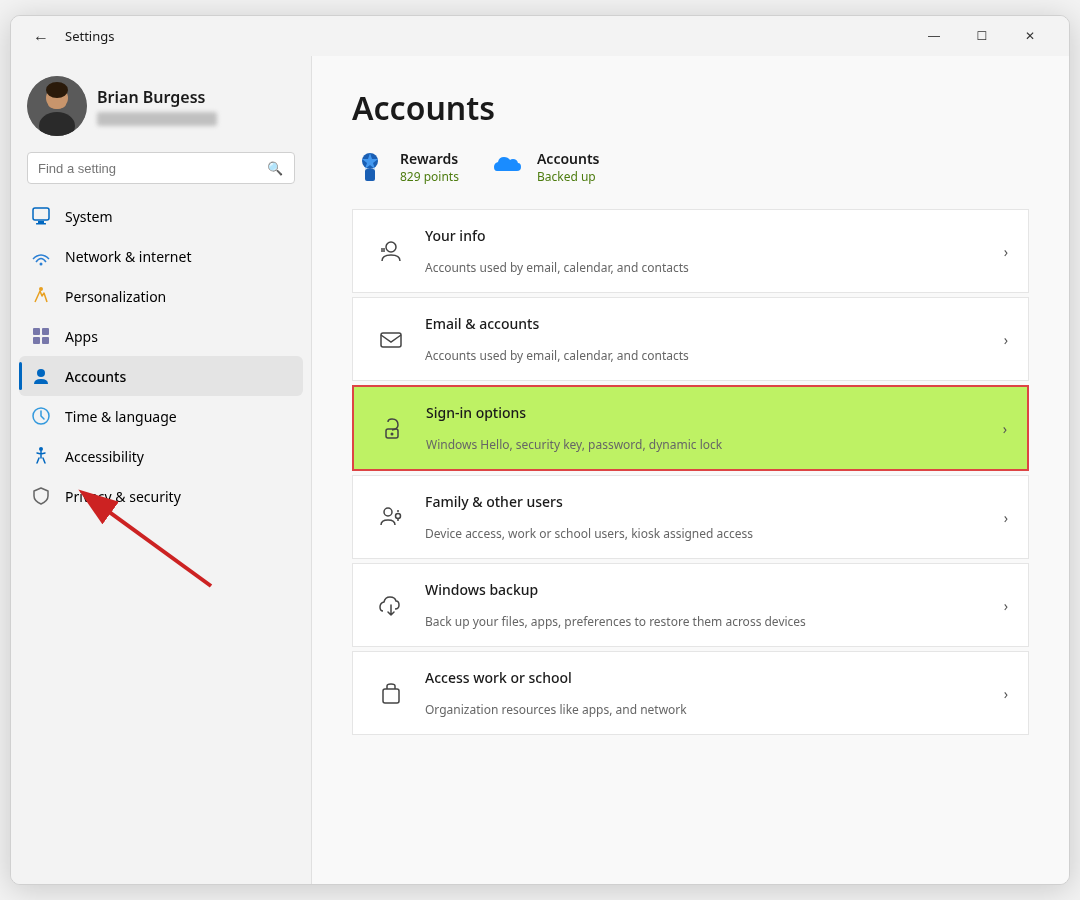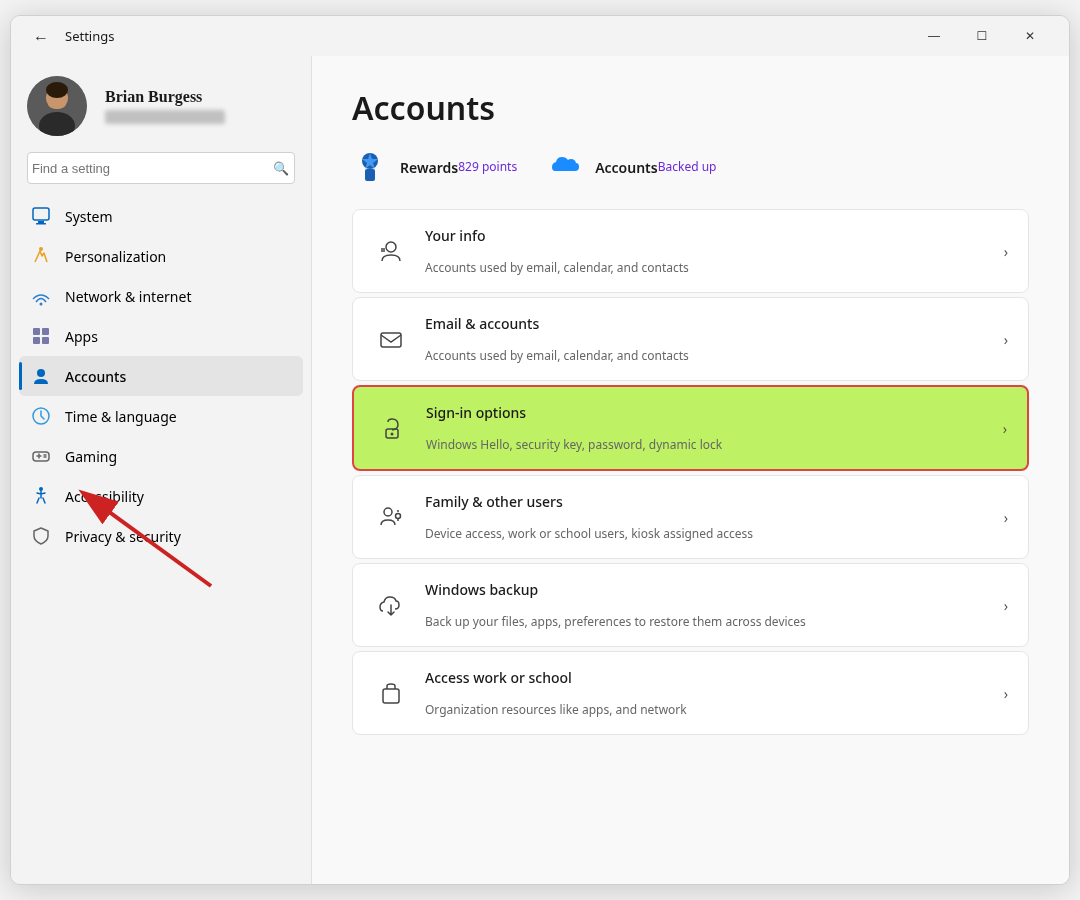--- a/index.html
+++ b/index.html
@@ -83,22 +83,21 @@
       padding: 8px 8px;
       display: flex;
       flex-direction: column;
       overflow-y: auto;
       flex-shrink: 0;
     }
     .user-profile {
       display: flex;
       align-items: center;
       padding: 12px 8px 16px 8px;
-      gap: 18px;
-      font-family: Liberation Serif, serif;
+      gap: 10px;
     }
     .avatar {
       width: 60px;
       height: 60px;
       border-radius: 50%;
       background: #8a8a8a;
       overflow: hidden;
       flex-shrink: 0;
       display: flex;
       align-items: center;
@@ -121,21 +120,21 @@
       margin-top: 4px;
       filter: blur(2px);
     }
     .search-box {
       margin: 0 8px 12px 8px;
       display: flex;
       align-items: center;
       background: white;
       border: 1px solid #d0d0d0;
       border-radius: 4px;
-      padding: 6px 4px;
+      padding: 6px 10px;
       gap: 8px;
     }
     .search-input {
       border: none;
       outline: none;
       background: transparent;
       font-size: 13px;
       color: #555;
       flex: 1;
     }
@@ -199,34 +198,34 @@
       align-items: center;
       gap: 12px;
     }
     .promo-icon {
       width: 36px;
       height: 36px;
       display: flex;
       align-items: center;
       justify-content: center;
     }
-    .promo-text { display: flex; flex-direction: row; }
+    .promo-text { display: flex; flex-direction: column; }
     .promo-label { font-size: 14px; font-weight: 600; color: #1a1a1a; }
-    .promo-sub { font-size: 12px; color: #6d28d9; }
+    .promo-sub { font-size: 12px; color: #4d7c0f; }
     
     .settings-list {
       display: flex;
       flex-direction: column;
       gap: 4px;
     }
     .settings-item {
       display: flex;
       align-items: center;
       background: white;
-      border-radius: 8px;
+      border-radius: 0;
       padding: 16px 20px;
       cursor: pointer;
       border: 1px solid #e5e5e5;
       position: relative;
     }
     .settings-item.highlighted {
       border: 2px solid #d44;
       background: #bef264;
     }
     .settings-icon {
@@ -302,35 +301,35 @@
                 <rect x="2" y="2" width="16" height="12" rx="2" fill="none" stroke="#0067c0" stroke-width="1.5"></rect>
                 <rect x="7" y="15" width="6" height="2" fill="#0067c0"></rect>
                 <rect x="5" y="17" width="10" height="1.5" rx="0.5" fill="#0067c0"></rect>
               </svg>
             </span>
     <span>System</span>
   </div>
           <div class="nav-item">
     <span class="nav-icon">
               <svg width="20" height="20" viewBox="0 0 20 20">
-                <path d="M4 16 L9 5 L11 10 L13 7 L16 16" fill="none" stroke="#e8a020" stroke-width="1.5" stroke-linejoin="round"></path>
-                <circle cx="10" cy="3" r="2" fill="#e8a020"></circle>
-              </svg>
-            </span>
-    <span>Personalization</span>
-  </div>
-          <div class="nav-item">
-    <span class="nav-icon">
-              <svg width="20" height="20" viewBox="0 0 20 20">
                 <path d="M2 13 Q10 5 18 13" fill="none" stroke="#2a7fd4" stroke-width="1.5"></path>
                 <path d="M5 16 Q10 9 15 16" fill="none" stroke="#2a7fd4" stroke-width="1.5"></path>
                 <circle cx="10" cy="18" r="1.5" fill="#2a7fd4"></circle>
               </svg>
             </span>
     <span>Network &amp; internet</span>
+  </div>
+          <div class="nav-item">
+    <span class="nav-icon">
+              <svg width="20" height="20" viewBox="0 0 20 20">
+                <path d="M4 16 L9 5 L11 10 L13 7 L16 16" fill="none" stroke="#e8a020" stroke-width="1.5" stroke-linejoin="round"></path>
+                <circle cx="10" cy="3" r="2" fill="#e8a020"></circle>
+              </svg>
+            </span>
+    <span>Personalization</span>
   </div>
           <div class="nav-item">
     <span class="nav-icon">
               <svg width="20" height="20" viewBox="0 0 20 20">
                 <rect x="2" y="2" width="7" height="7" rx="1" fill="#7777aa"></rect>
                 <rect x="11" y="2" width="7" height="7" rx="1" fill="#7777aa"></rect>
                 <rect x="2" y="11" width="7" height="7" rx="1" fill="#7777aa"></rect>
                 <rect x="11" y="11" width="7" height="7" rx="1" fill="#7777aa"></rect>
               </svg>
             </span>
@@ -346,29 +345,20 @@
     <span>Accounts</span>
   </div>
           <div class="nav-item">
     <span class="nav-icon">
               <svg width="20" height="20" viewBox="0 0 20 20">
                 <circle cx="10" cy="10" r="8" fill="none" stroke="#3399dd" stroke-width="1.5"></circle>
                 <path d="M10 5v5l3 3" fill="none" stroke="#3399dd" stroke-width="1.5" stroke-linecap="round"></path>
               </svg>
             </span>
     <span>Time &amp; language</span>
-  </div>
-          <div class="nav-item">
-    <span class="nav-icon">
-              <svg width="20" height="20" viewBox="0 0 20 20">
-                <rect x="2" y="6" width="16" height="9" rx="3" fill="none" stroke="#666" stroke-width="1.5"></rect>
-                <path d="M6 10h4M8 8v4M13 9h2M13 11h2" stroke="#666" stroke-width="1.5" stroke-linecap="round"></path>
-              </svg>
-            </span>
-    <span>Gaming</span>
   </div>
           <div class="nav-item">
     <span class="nav-icon">
               <svg width="20" height="20" viewBox="0 0 20 20">
                 <circle cx="10" cy="3" r="2" fill="#0067c0"></circle>
                 <path d="M10 5v7M6 7l4 1 4-1M8 12l-2 5M12 12l2 5" stroke="#0067c0" stroke-width="1.5" stroke-linecap="round"></path>
               </svg>
             </span>
     <span>Accessibility</span>
   </div>

